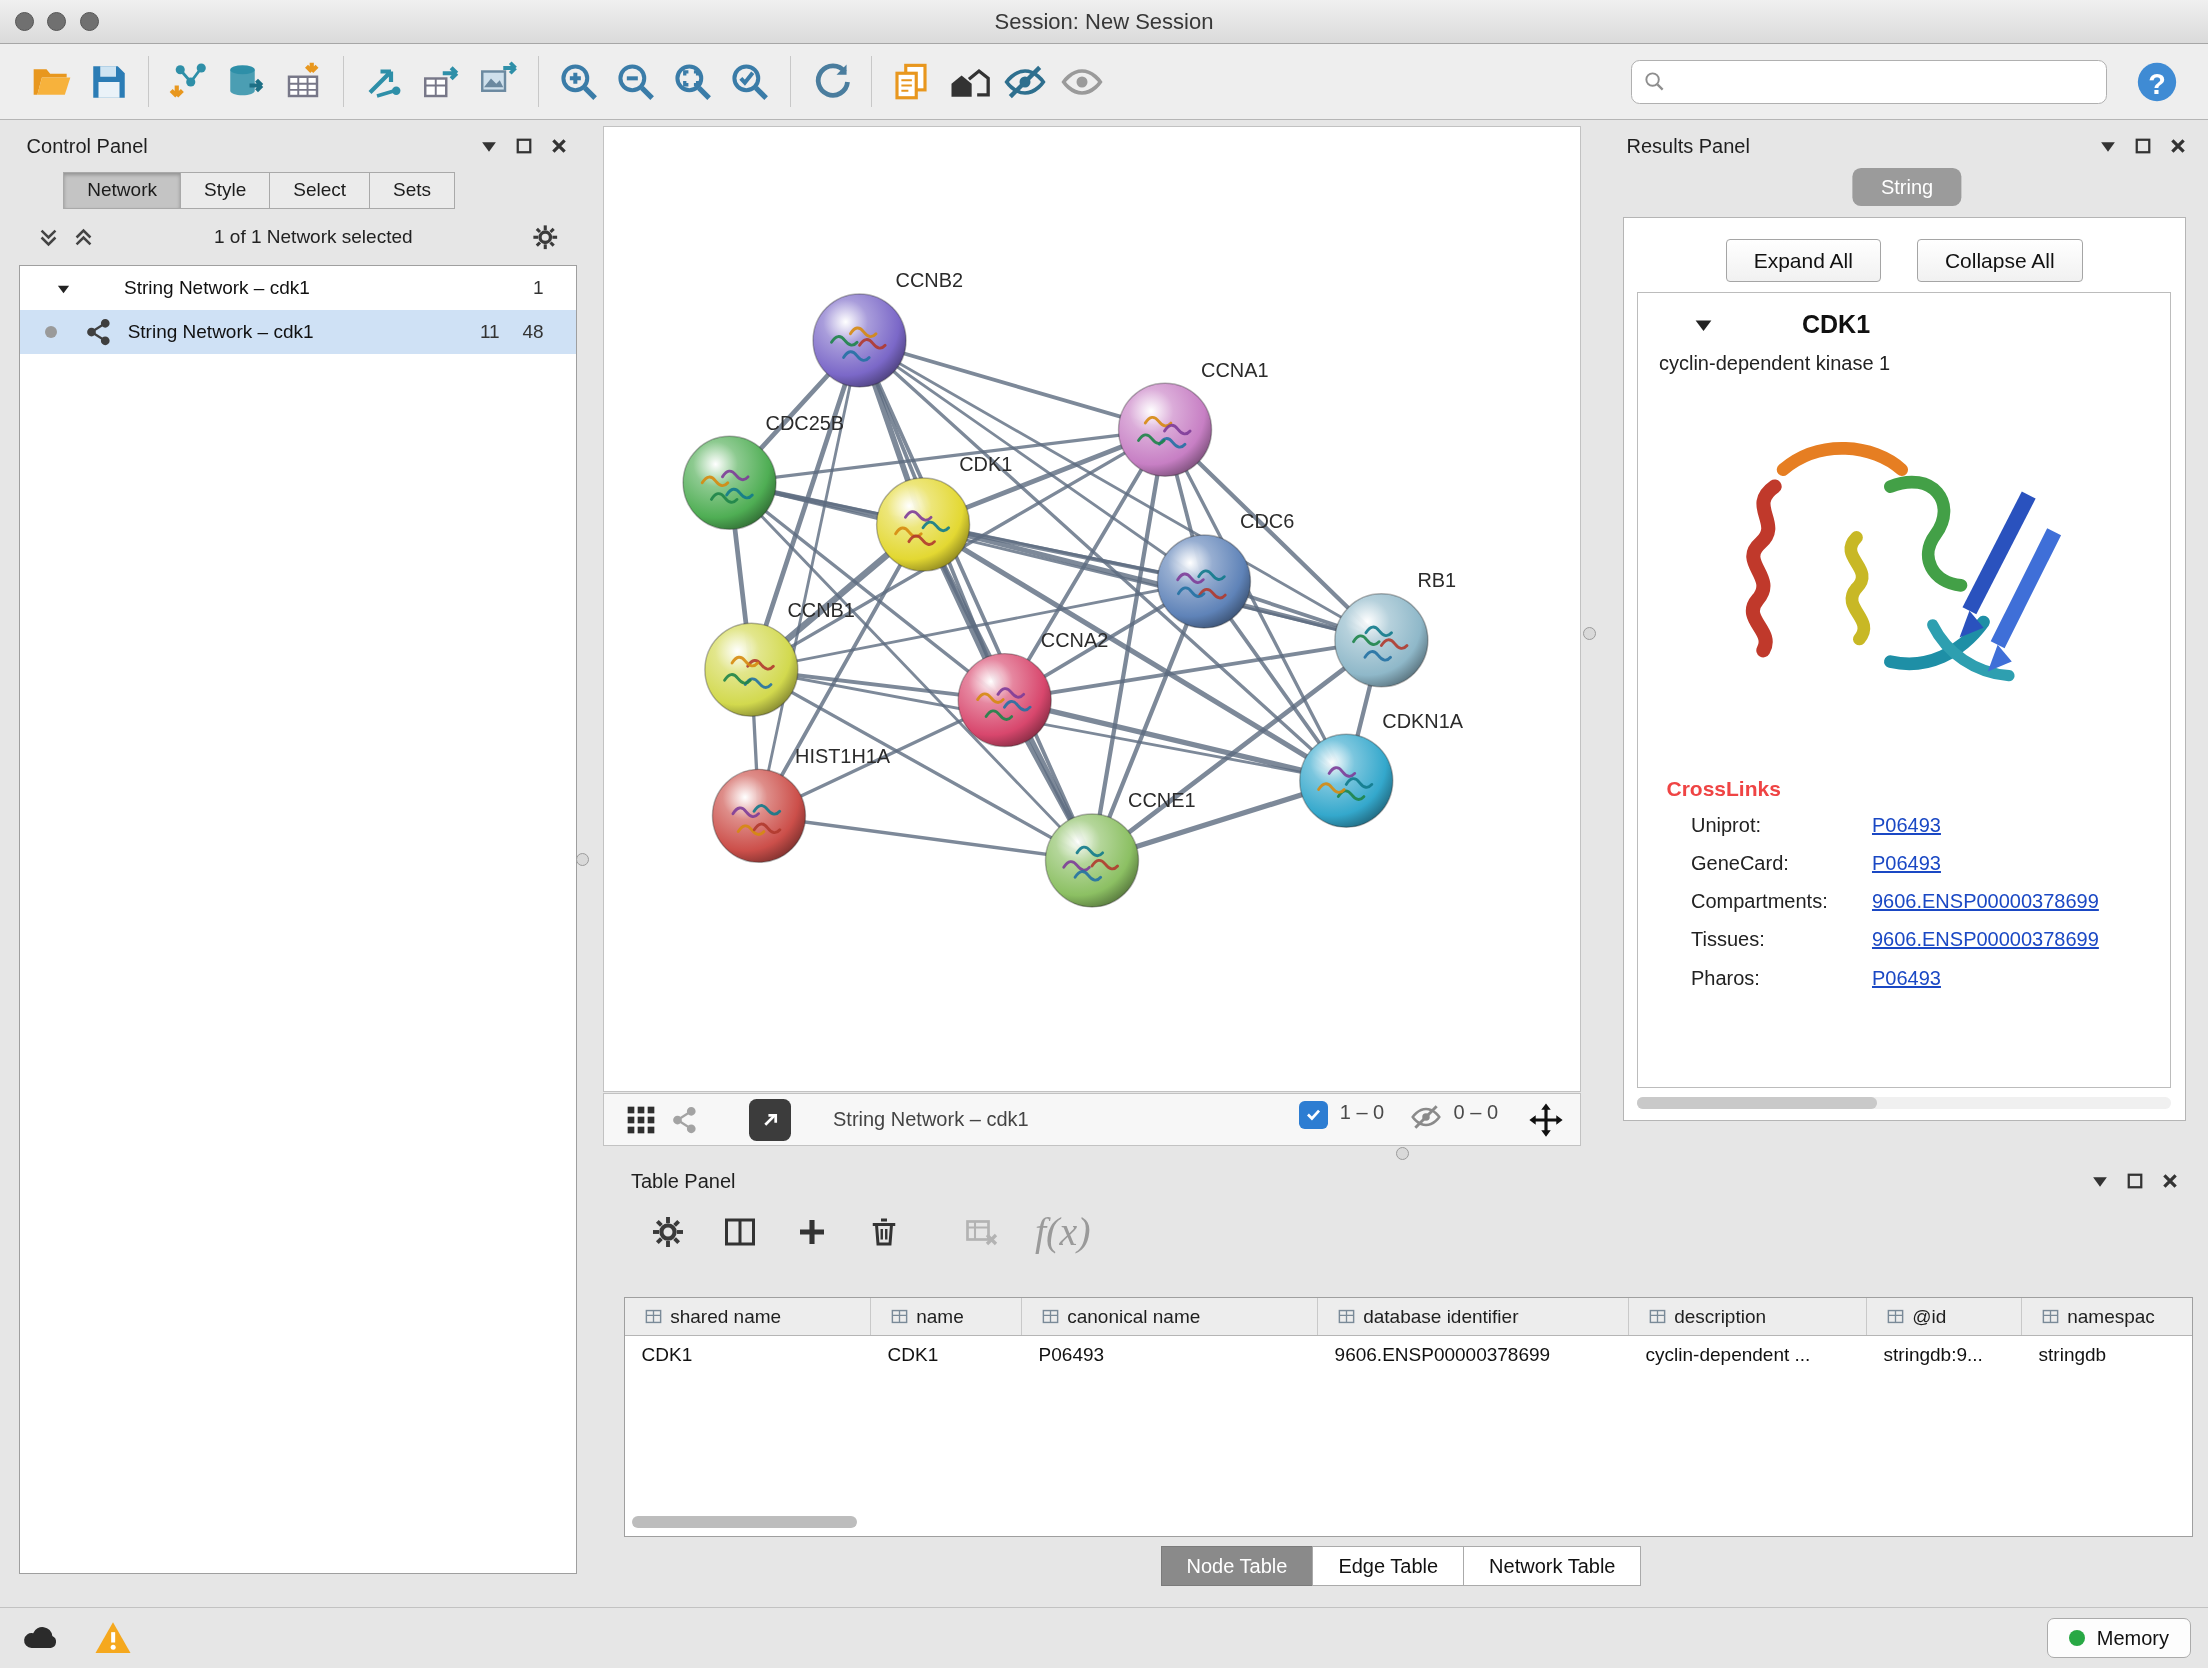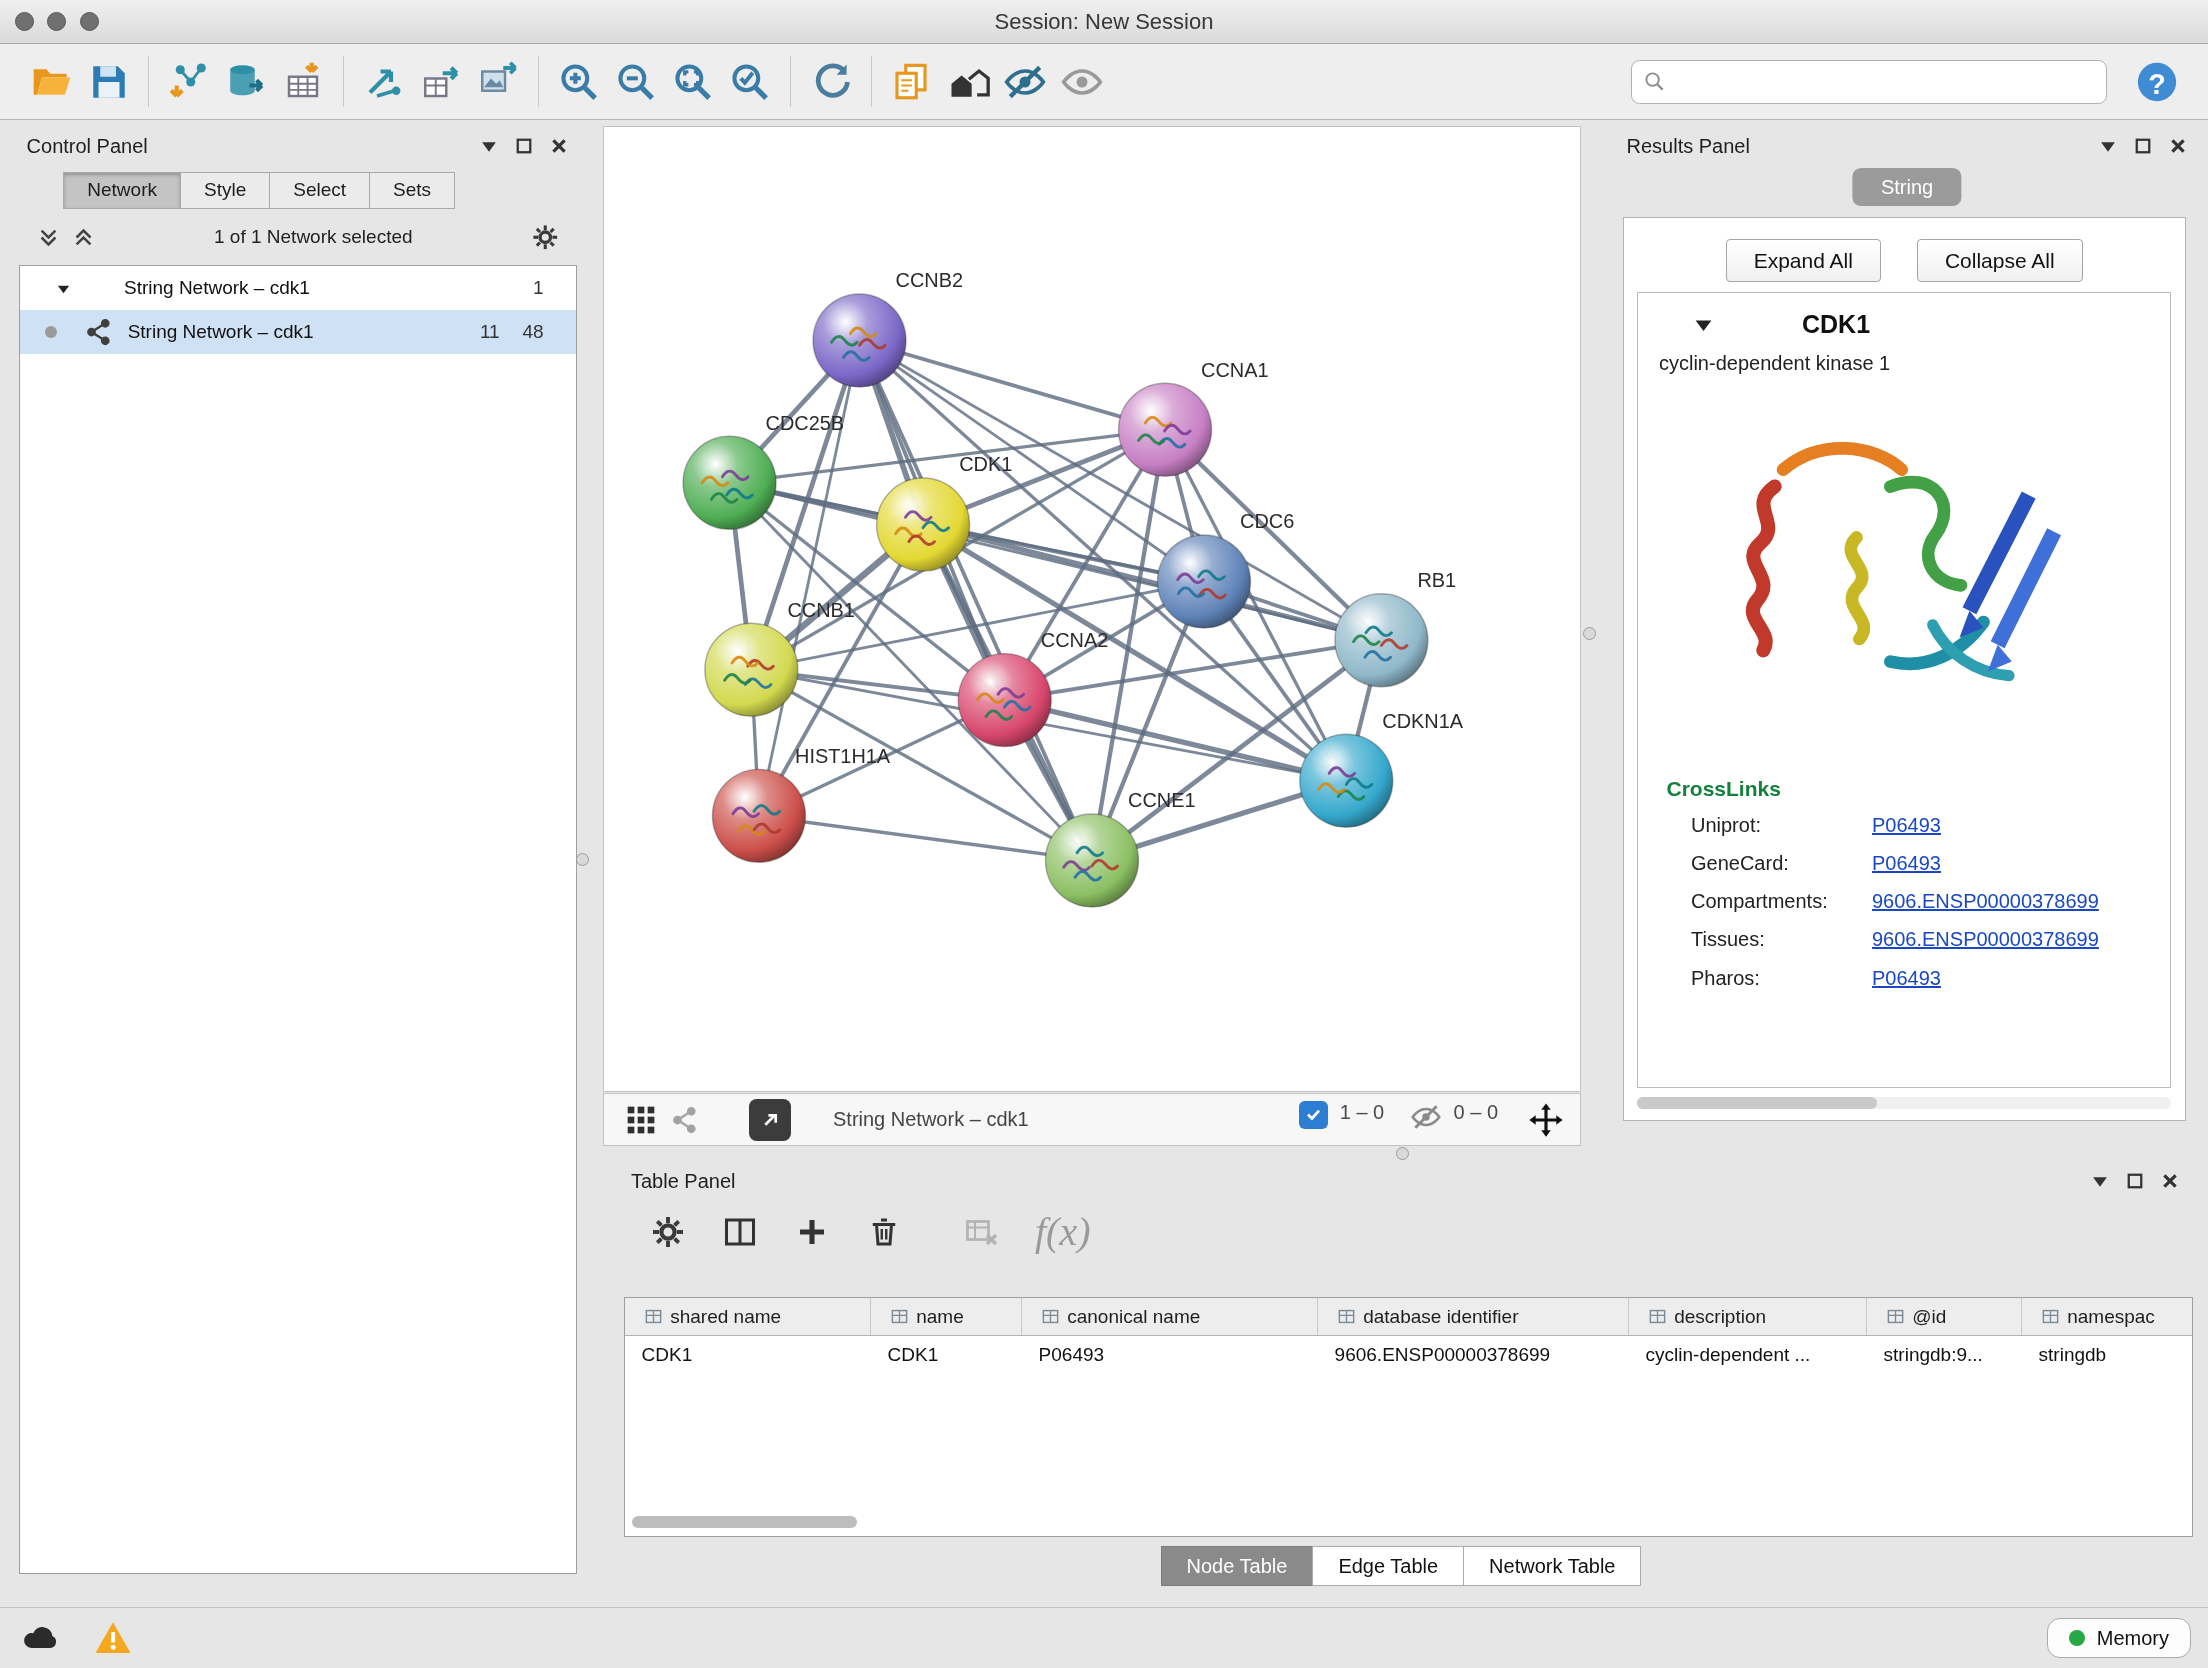--- a/index.html
+++ b/index.html
@@ -57,21 +57,21 @@
   .rp-header{height:40px;display:flex;align-items:center;padding:0 9.5px}
   .rp-badge{position:absolute;left:50%;transform:translateX(-50%);top:42px;background:#9b9b9b;color:#fff;font-size:20px;padding:7.6px 28.5px;border-radius:8.6px}
   .rp-box{position:absolute;left:5.7px;right:11.4px;top:91px;bottom:0;background:#fff;border:1px solid #b5b5b5}
   .rp-buttons{display:flex;justify-content:center;gap:36px;margin-top:21px}
   .rp-btn{font-size:21px;padding:8.6px 27px;border:1px solid #a5a5a5;border-radius:4px;background:linear-gradient(#ffffff,#f1f1f1);color:#111}
   .rp-inner{position:absolute;left:13.3px;right:13.3px;top:74px;bottom:32px;border:1px solid #bcbcbc;background:#fff;overflow:hidden}
   .entry-header{display:flex;align-items:center;padding:17px 0 5.7px 55px}
   .entry-gene{font-size:25px;font-weight:bold;margin-left:88px;color:#111}
   .entry-desc{font-size:20px;padding:7.6px 0 0 21px;color:#222}
   .entry-img{text-align:center;margin-top:13.3px;height:373px;display:flex;align-items:center;justify-content:center}
-  .xl-title{font-size:21px;font-weight:bold;padding:15px 0 5.7px 28.5px;color:#15803d}
+  .xl-title{font-size:21px;font-weight:bold;padding:15px 0 5.7px 28.5px;color:#ef4444}
   .xl-row{display:flex;align-items:center;padding:7.6px 0 7.6px 53px;font-size:20px}
   .xl-label{width:181px;color:#222}
   .xl-link{color:#1a48c4;text-decoration:underline}
   .rp-scroll{position:absolute;left:13.3px;right:13.3px;bottom:11.4px;height:11.4px;background:#f0f0f0;border-radius:5.7px}
   .rp-scroll .thumb{width:45%;height:11.4px;background:#c9c9c9;border-radius:5.7px}
 
   
   .table-panel{position:absolute;left:616px;top:1162px;width:1579px;height:432px}
   .tp-header{height:38px;display:flex;align-items:center;padding:0 15px}
   .tp-toolbar{height:63px;display:flex;align-items:center;padding-left:34px;gap:36px}
@@ -84,21 +84,21 @@
   .trow{display:flex;height:38px;align-items:center}
   .td{padding-left:17px;font-size:19px;color:#111;flex:none;overflow:hidden;white-space:nowrap}
   .hscroll{position:absolute;left:7.6px;bottom:7.6px;width:225px;height:12.4px;background:#bdbdbd;border-radius:6.7px}
   .tp-tabs{position:absolute;left:0;right:8px;top:384px;display:flex;justify-content:center}
   .tp-tab{font-size:20px;padding:7.6px 25px;border:1px solid #aaaaaa;background:#fff;margin-left:-1px;color:#111}
   .tp-tab.selected{background:#8a8a8a;color:#fff;border-color:#7b7b7b}
 
   
   .app-status{position:absolute;left:0;top:1607px;width:2208px;height:61px;background:#e6e6e6;border-top:1px solid #c2c2c2;display:flex;align-items:center;padding:0 17px}
   .status-ico{width:46px;height:42px;display:flex;align-items:center;justify-content:center;margin-right:27px}
-  .memory-btn{margin-left:auto;display:flex;align-items:center;gap:11.4px;background:#fdfdfd;border:1px solid #ababab;border-radius:13px;padding:7.6px 21px;font-size:20px;color:#111}
+  .memory-btn{margin-left:auto;display:flex;align-items:center;gap:11.4px;background:#fdfdfd;border:1px solid #ababab;border-radius:7px;padding:7.6px 21px;font-size:20px;color:#111}
   .mem-dot{width:16px;height:16px;border-radius:50%;background:#28a844}
 
   .split-dot{position:absolute;width:13.3px;height:13.3px;border-radius:50%;background:#d9d9d9;border:1px solid #9b9b9b}
 </style>
 </head>
 <body>
 
 <div class="titlebar">
   <span class="traffic"></span>
   <span class="traffic"></span>

